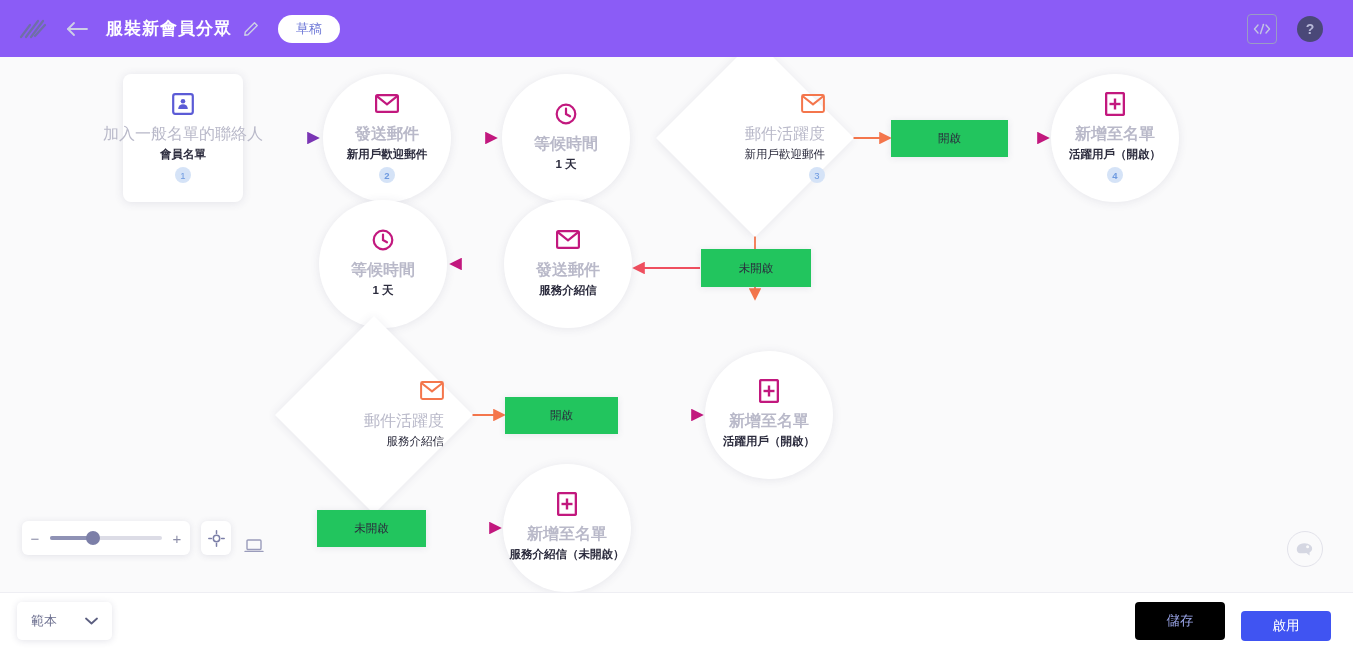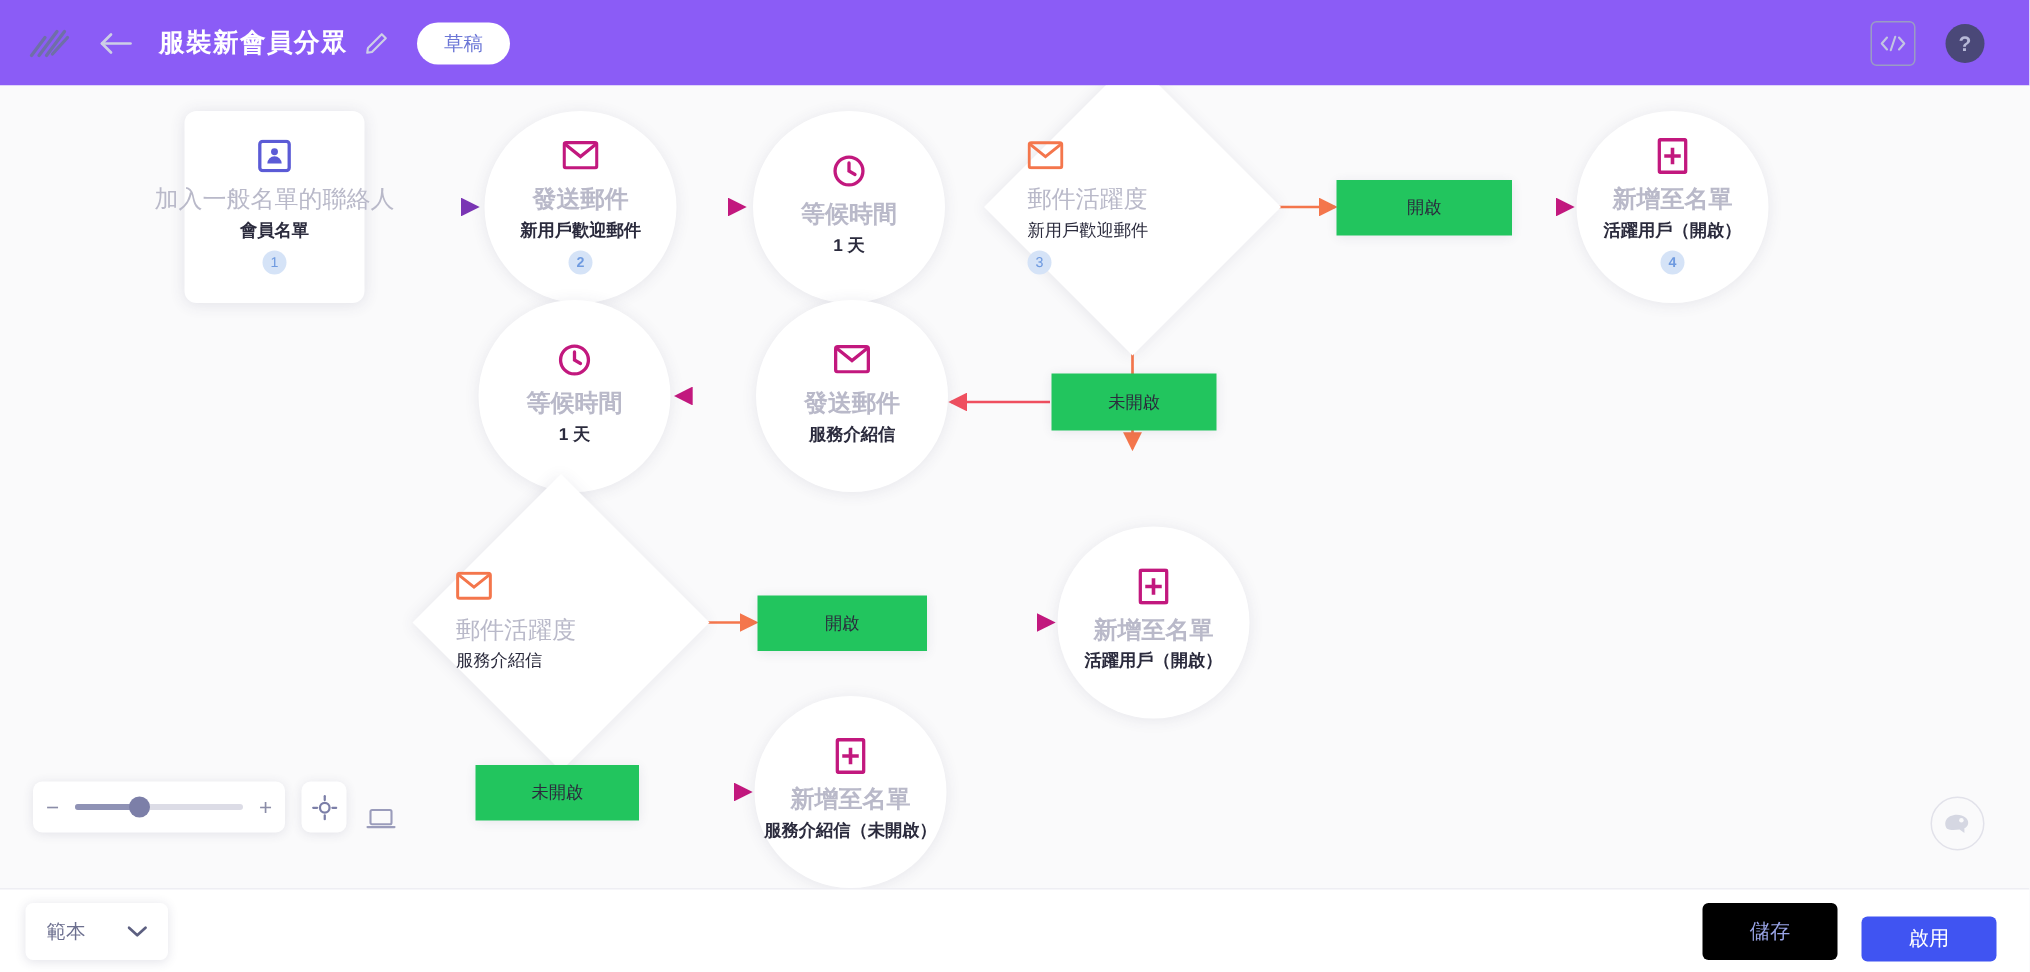--- a/index.html
+++ b/index.html
@@ -92,21 +92,21 @@
   }
   .node-diamond-bg {
     position: absolute; inset: 0;
     background: #ffffff;
     transform: rotate(45deg);
     box-shadow: 0 1px 10px rgba(60,60,100,0.10);
   }
   .node-diamond-inner {
     position: absolute; inset: 0;
     display: flex; flex-direction: column;
-    align-items: flex-start; justify-content: center;
+    align-items: flex-end; justify-content: center;
   }
 
   .node-icon { margin-bottom: 8px; height: 22px; display:flex; align-items:center; }
   .node-sub {
     font-size: 16px; color: #b9b9c9; line-height: 1.35;
     white-space: nowrap;
   }
   .node-title {
     font-size: 11.5px; color: #2b2b3d; line-height: 1.5;
     white-space: nowrap; margin-top: 2px;

